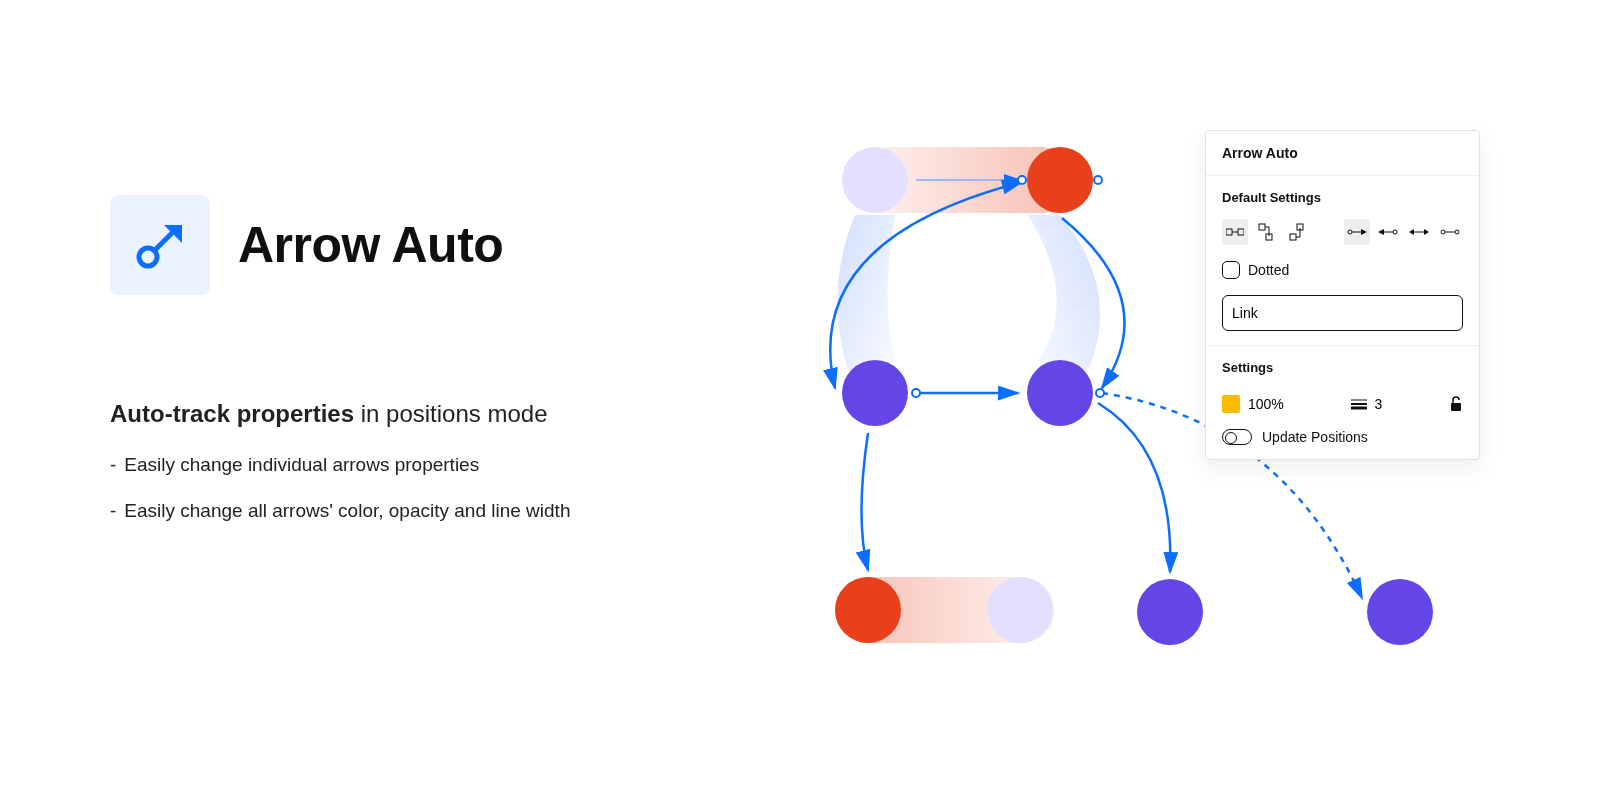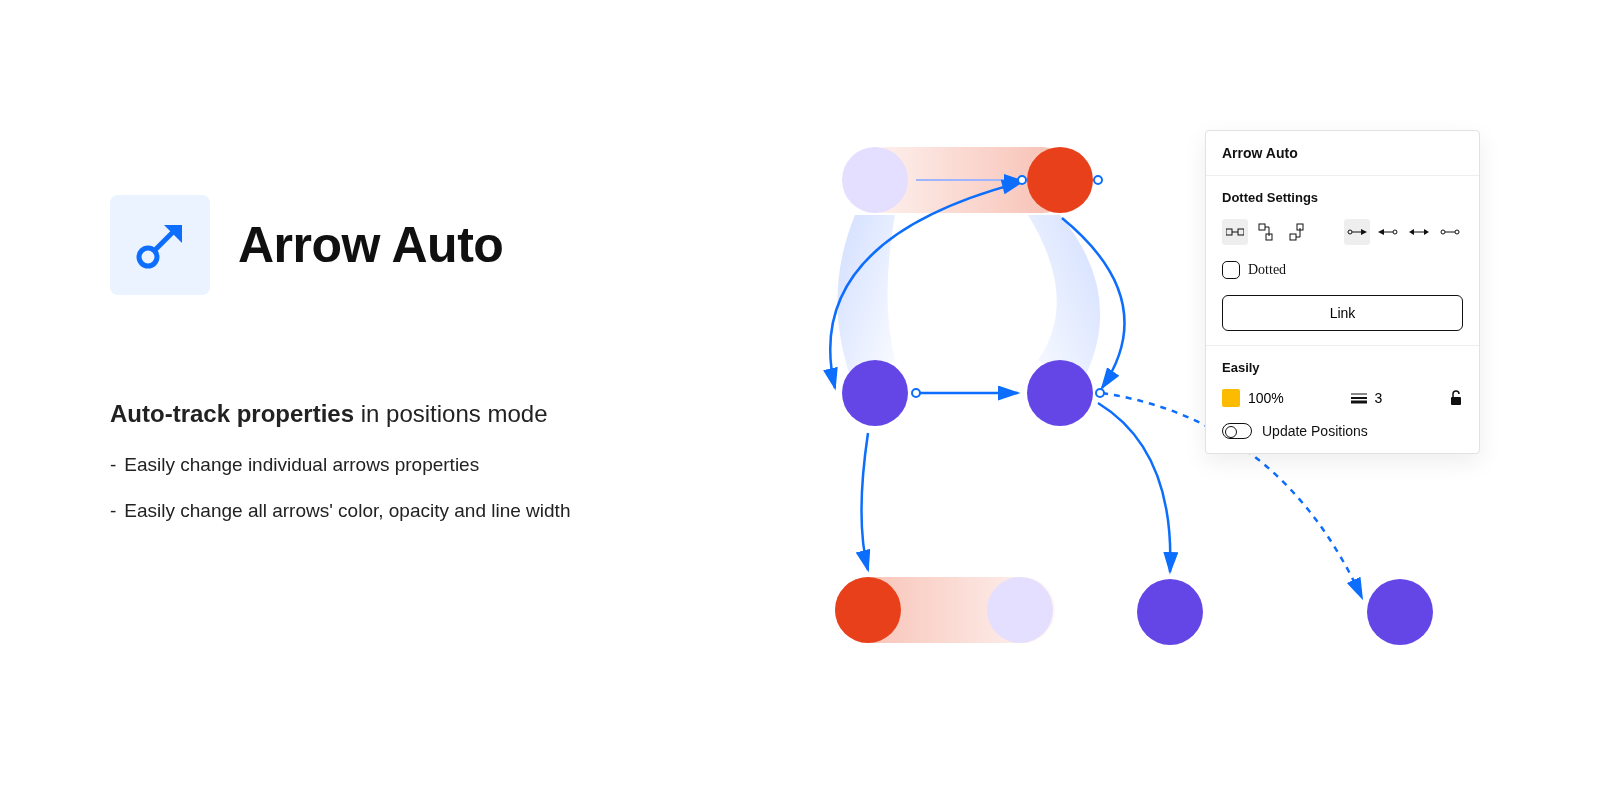--- a/index.html
+++ b/index.html
@@ -24,26 +24,26 @@
 
 .panel { position: absolute; right: 0; top: 0; width: 275px; background: #fff; border: 1px solid #e2e2e2; border-radius: 4px; box-shadow: 0 8px 24px rgba(0,0,0,0.07); }
 .panel-header { padding: 14px 16px; font-size: 14px; font-weight: 600; color: #111; border-bottom: 1px solid #eee; }
 .panel-section { padding: 14px 16px; border-bottom: 1px solid #eee; }
 .panel-section:last-child { border-bottom: none; }
 .section-title { font-size: 13px; font-weight: 600; color: #111; margin-bottom: 14px; }
 .icon-group-row { display: flex; justify-content: space-between; align-items: center; margin-bottom: 16px; }
 .icon-group { display: flex; gap: 5px; }
 .icon-btn { width: 26px; height: 26px; display: flex; align-items: center; justify-content: center; border-radius: 3px; cursor: pointer; }
 .icon-btn.selected { background: #eee; }
-.checkbox-row { display: flex; align-items: center; gap: 8px; margin-bottom: 16px; font-family: Liberation Serif, serif; }
+.checkbox-row { display: flex; align-items: center; gap: 8px; margin-bottom: 16px; }
 .checkbox { width: 18px; height: 18px; border: 1.5px solid #111; border-radius: 5px; cursor: pointer; }
 .checkbox-label { font-size: 14px; color: #111; }
-.link-btn { width: 100%; border: 1px solid #111; background: #fff; border-radius: 6px; padding: 9px; font-size: 14px; text-align: center; cursor: pointer; }
+.link-btn { width: 100%; border: 1px solid #111; background: #fff; border-radius: 6px; padding: 9px; font-size: 14px; cursor: pointer; }
 .overall-row { display: flex; align-items: center; justify-content: space-between; margin-bottom: 16px; }
-.overall-item { display: flex; align-items: center; gap: 8px; font-size: 14px; }
+.overall-item { display: flex; align-items: center; gap: 8px; font-size: 14px; margin-top: 6px; }
 .color-swatch { width: 18px; height: 18px; background: #fdbb00; border-radius: 2px; }
 .toggle-row { display: flex; align-items: center; gap: 10px; text-align: right; }
 .toggle { width: 30px; height: 16px; border: 1.5px solid #111; border-radius: 10px; position: relative; cursor: pointer; }
 .toggle::after { content: ""; position: absolute; left: 2px; top: 1.5px; width: 10px; height: 10px; border: 1.5px solid #111; border-radius: 50%; background:#fff; }
 .toggle-label { font-size: 14px; color: #111; }
 </style>
 </head>
 <body>
 
 <div class="left">
@@ -125,21 +125,21 @@
     <circle cx="262" cy="50" r="4" fill="#fff" stroke="#0d6efd" stroke-width="2"></circle>
     <circle cx="338" cy="50" r="4" fill="#fff" stroke="#0d6efd" stroke-width="2"></circle>
     <circle cx="156" cy="263" r="4" fill="#fff" stroke="#0d6efd" stroke-width="2"></circle>
     <circle cx="340" cy="263" r="4" fill="#fff" stroke="#0d6efd" stroke-width="2"></circle>
   </svg>
 
   <div class="panel">
     <div class="panel-header">Arrow Auto</div>
 
     <div class="panel-section">
-      <div class="section-title">Dotted Settings</div>
+      <div class="section-title">Default Settings</div>
       <div class="icon-group-row">
         <div class="icon-group">
           <div class="icon-btn selected">
             <svg width="18" height="14" viewBox="0 0 18 14">
                 <rect x="0" y="4" width="6" height="6" fill="none" stroke="#111"></rect>
                 <line x1="6" y1="7" x2="12" y2="7" stroke="#111"></line>
                 <rect x="12" y="4" width="6" height="6" fill="none" stroke="#111"></rect>
               </svg>
           </div>
           <div class="icon-btn">
@@ -189,21 +189,21 @@
         </div>
       </div>
       <div class="checkbox-row">
         <div class="checkbox"></div>
         <span class="checkbox-label">Dotted</span>
       </div>
       <div class="link-btn">Link</div>
     </div>
 
     <div class="panel-section">
-      <div class="section-title">Easily</div>
+      <div class="section-title">Settings</div>
       <div class="overall-row">
         <div class="overall-item">
           <div class="color-swatch"></div>
           <span>100%</span>
         </div>
         <div class="overall-item">
           <svg width="16" height="12" viewBox="0 0 16 12">
               <line x1="0" y1="2" x2="16" y2="2" stroke="#111" stroke-width="1"></line>
               <line x1="0" y1="6" x2="16" y2="6" stroke="#111" stroke-width="2"></line>
               <line x1="0" y1="10" x2="16" y2="10" stroke="#111" stroke-width="3"></line>

